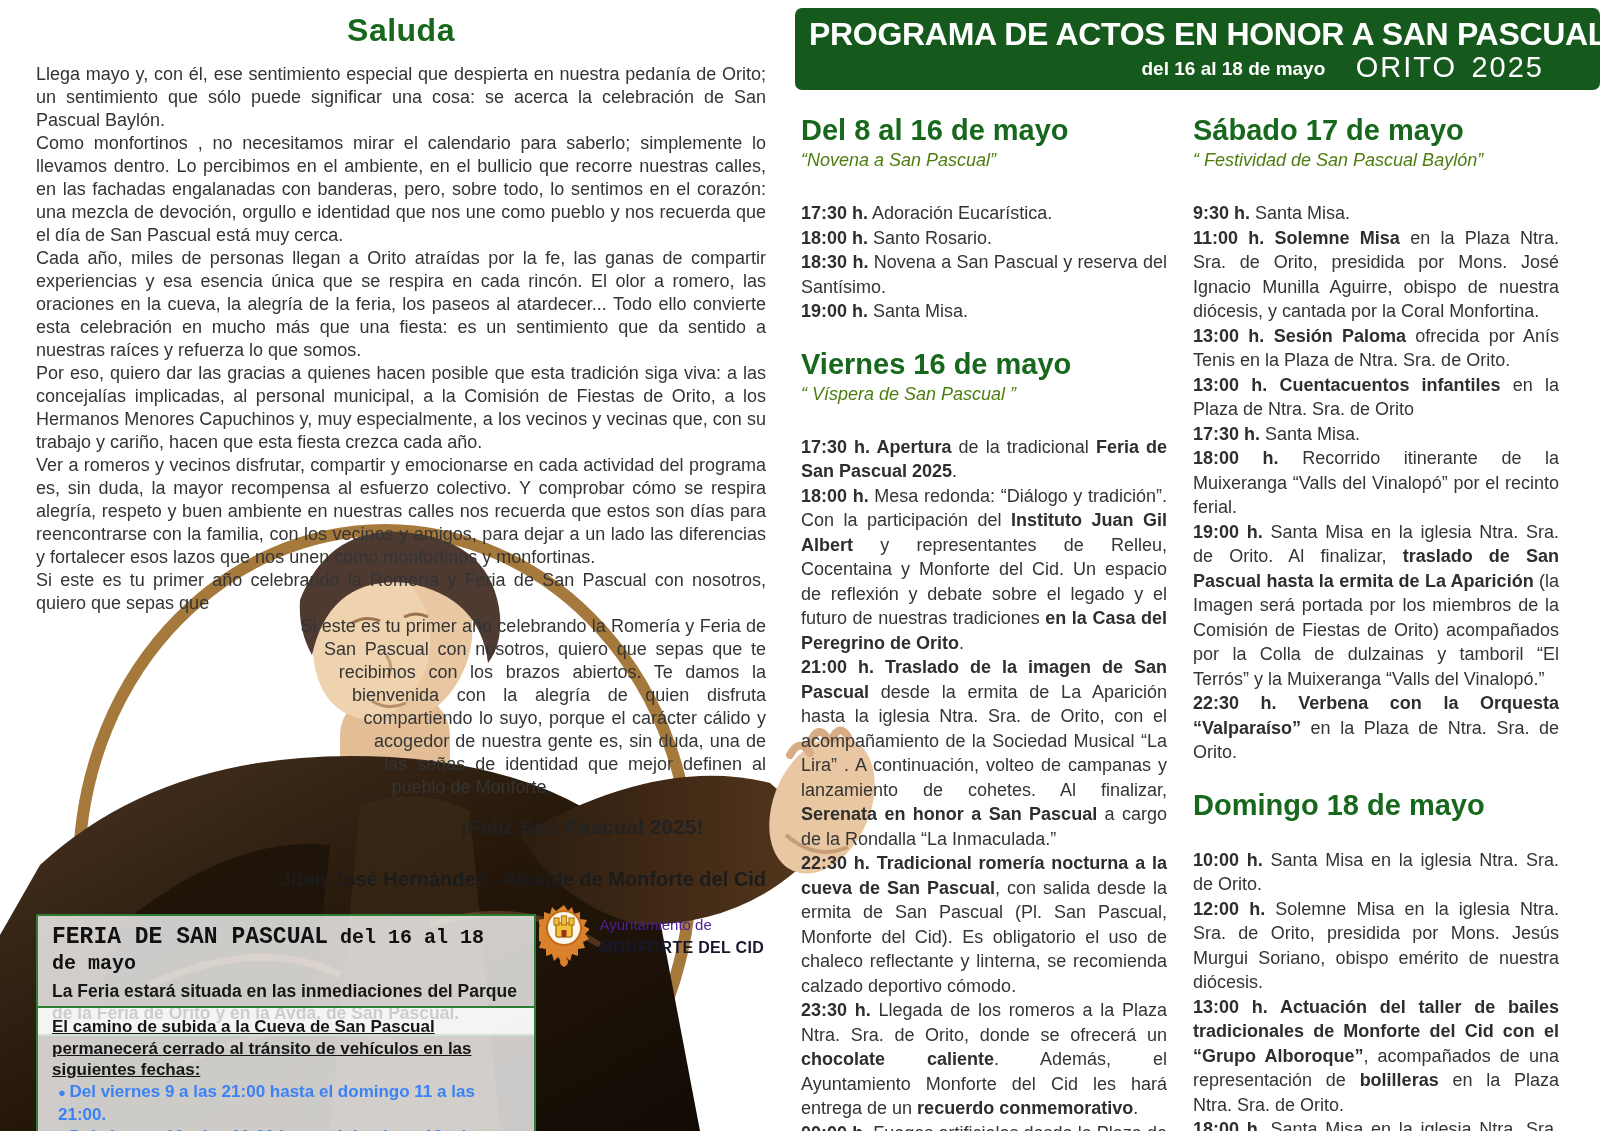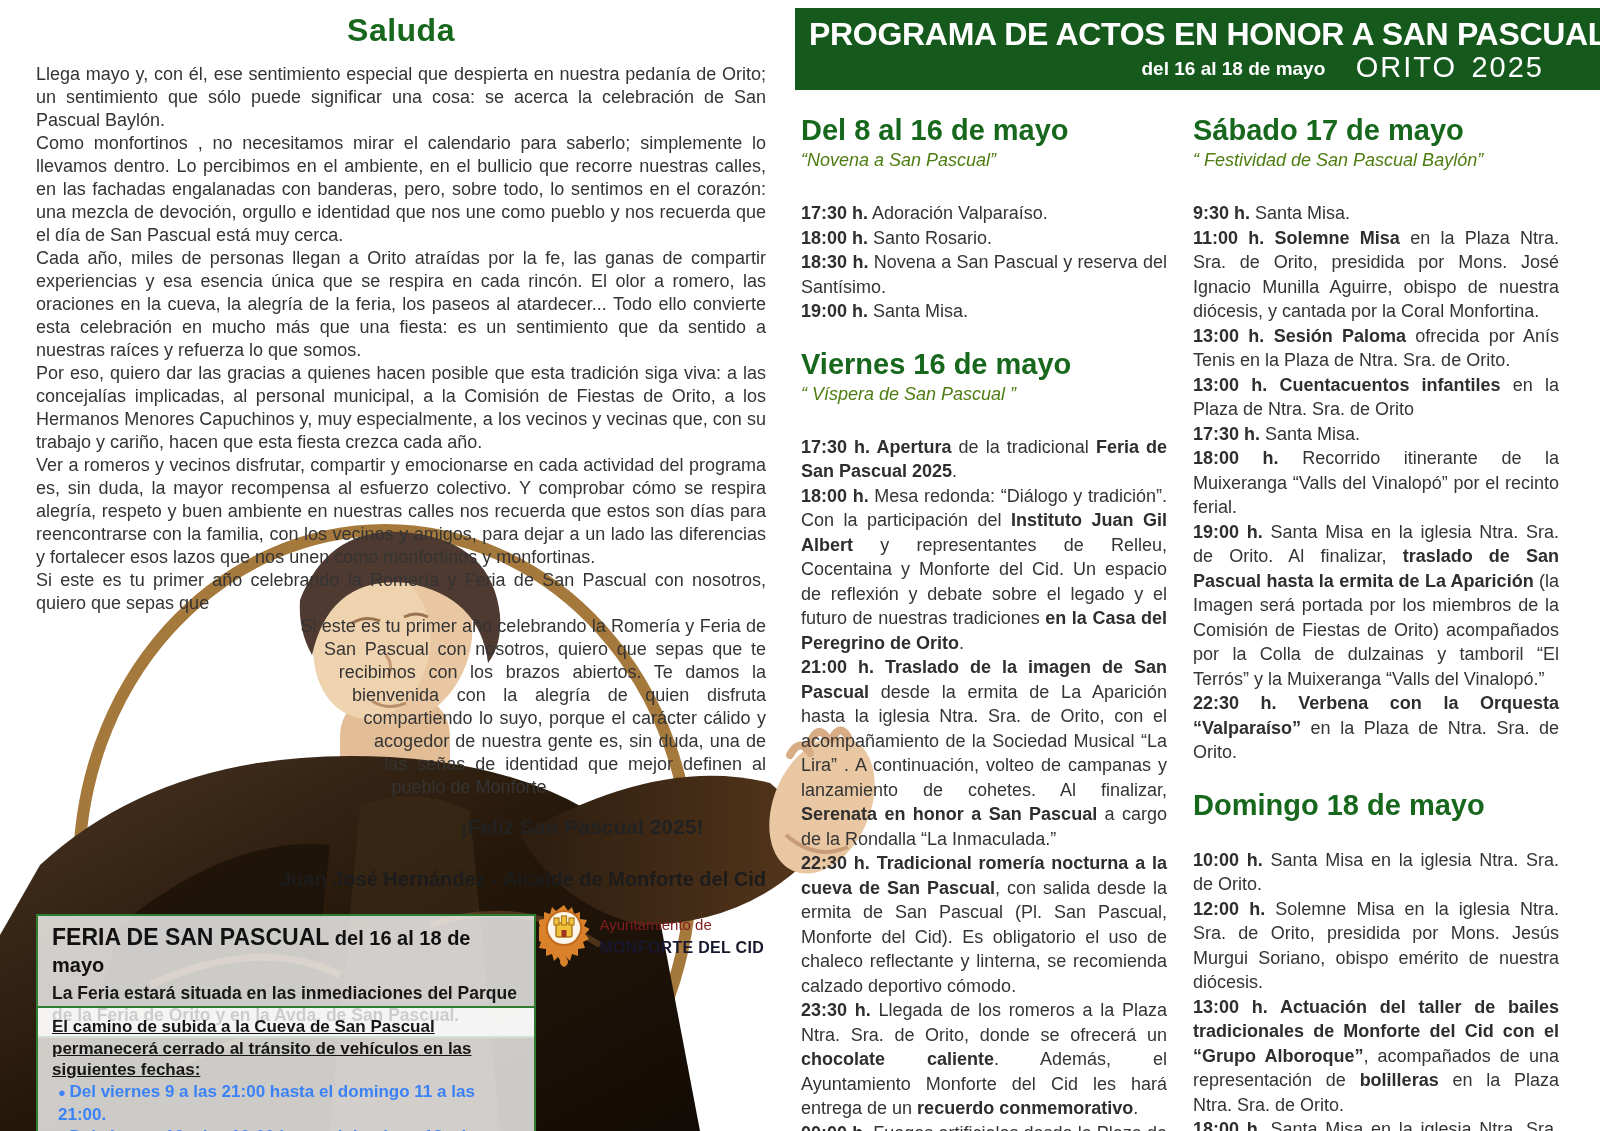--- a/index.html
+++ b/index.html
@@ -17,41 +17,41 @@
   .saluda-text p { margin:0; font-size:18px; line-height:23px; text-align:justify; color:#343434; }
 
   .wrap-zone { font-size:18px; line-height:23px; color:#343434; }
   .halo-spacer { float:left; width:400px; height:205px;
     shape-outside: polygon(0 0, 230px 0, 266px 24px, 290px 48px, 312px 84px, 330px 120px, 348px 160px, 362px 205px, 0 205px); }
   .wrap-par { text-align:justify; margin:0; }
   .feliz { margin:16px 0 0 0; text-align:center; font-weight:bold; font-size:21px; color:#222; }
   .signature { margin:30px 0 0 0; text-align:right; font-weight:bold; font-size:20px; color:#1c1c1c; }
   .logo-row { margin:12px 2px 0 0; display:flex; justify-content:flex-end; align-items:center; gap:10px; }
   .logo-text { text-align:left; }
-  .logo-line1 { font-size:15px; color:#7f1d1d; }
+  .logo-line1 { font-size:15px; color:#4c1d95; }
   .logo-line2 { font-size:16px; font-weight:bold; color:#17182e; letter-spacing:0.3px; }
 
   
   .statue { position:absolute; left:0; top:505px; width:920px; height:626px; z-index:1; }
 
   
   .info-box { position:absolute; left:36px; width:500px; z-index:3;
     background:rgba(255,255,255,0.78); border:2px solid #2e7d32; padding:8px 14px 10px 14px; }
   .feria-box { top:914px; }
   .camino-box { top:1006px; }
-  .feria-title { font-size:23px; font-weight:bold; color:#111; }
+  .feria-title { font-size:23px; font-weight:bold; color:#111;font-family:Liberation Mono, monospace; }
   .feria-title .dates { font-size:20px; }
   .feria-body { margin-top:4px; font-size:17.5px; font-weight:600; line-height:22px; color:#181818; }
   .camino-text { font-size:17px; font-weight:bold; line-height:21.5px; color:#161616;text-decoration:underline; }
   .camino-bullets .bullet-line { font-size:17px; font-weight:bold; line-height:22px; color:#3b82f6; padding-left:6px; }
   .camino-bullets .bullet-line::before { content:"●  "; font-size:13px; }
 
   
   .right-page { position:absolute; left:795px; top:0; width:805px; z-index:2; }
-  .header-bar { margin-top:8px; background:#15591c; color:#fff; padding:8px 16px 6px 14px; }
+  .header-bar { margin-top:8px; background:#15591c; color:#fff; padding:8px 16px 6px 14px;border-radius:7px; }
   .header-title { font-size:32px; font-weight:bold; letter-spacing:-0.3px; white-space:nowrap; }
   .header-sub { text-align:right; padding-right:40px; margin-top:-2px; }
   .header-dates { font-size:19px; font-weight:600; vertical-align:2px; }
   .header-place { font-size:29px; font-weight:400; letter-spacing:2px; margin-left:26px; }
   .header-year { font-size:29px; font-weight:400; letter-spacing:2px; margin-left:10px;margin-top:40px; }
 
   .columns { display:flex; gap:26px; margin-top:20px; padding-left:6px; padding-right:40px; }
   .col { width:366px; }
   .section { margin-top:4px; }
   .section + .section { margin-top:24px; }
@@ -166,21 +166,21 @@
       <span class="header-year">2025</span>
     </div>
   </div>
 
   <div class="columns">
     <div class="col">
       <div class="section">
         <h2 class="section-heading">Del 8 al 16 de mayo</h2>
         <p class="section-subtitle">“Novena a San Pascual”</p>
         <div class="items">
-            <p class="sched-item"><span class="b">17:30 h.</span><span> Adoración Valparaíso.</span></p>
+            <p class="sched-item"><span class="b">17:30 h.</span><span> Adoración Eucarística.</span></p>
             <p class="sched-item"><span class="b">18:00 h.</span><span> Santo Rosario.</span></p>
             <p class="sched-item"><span class="b">18:30 h.</span><span> Novena a San Pascual y reserva del Santísimo.</span></p>
             <p class="sched-item"><span class="b">19:00 h.</span><span> Santa Misa.</span></p>
           </div>
       </div>
       <div class="section">
         <h2 class="section-heading">Viernes 16 de mayo</h2>
         <p class="section-subtitle">“ Víspera de San Pascual ”</p>
         <div class="items">
             <p class="sched-item"><span class="b">17:30 h. Apertura</span><span> de la tradicional </span><span class="b">Feria de San Pascual 2025</span><span>.</span></p>

